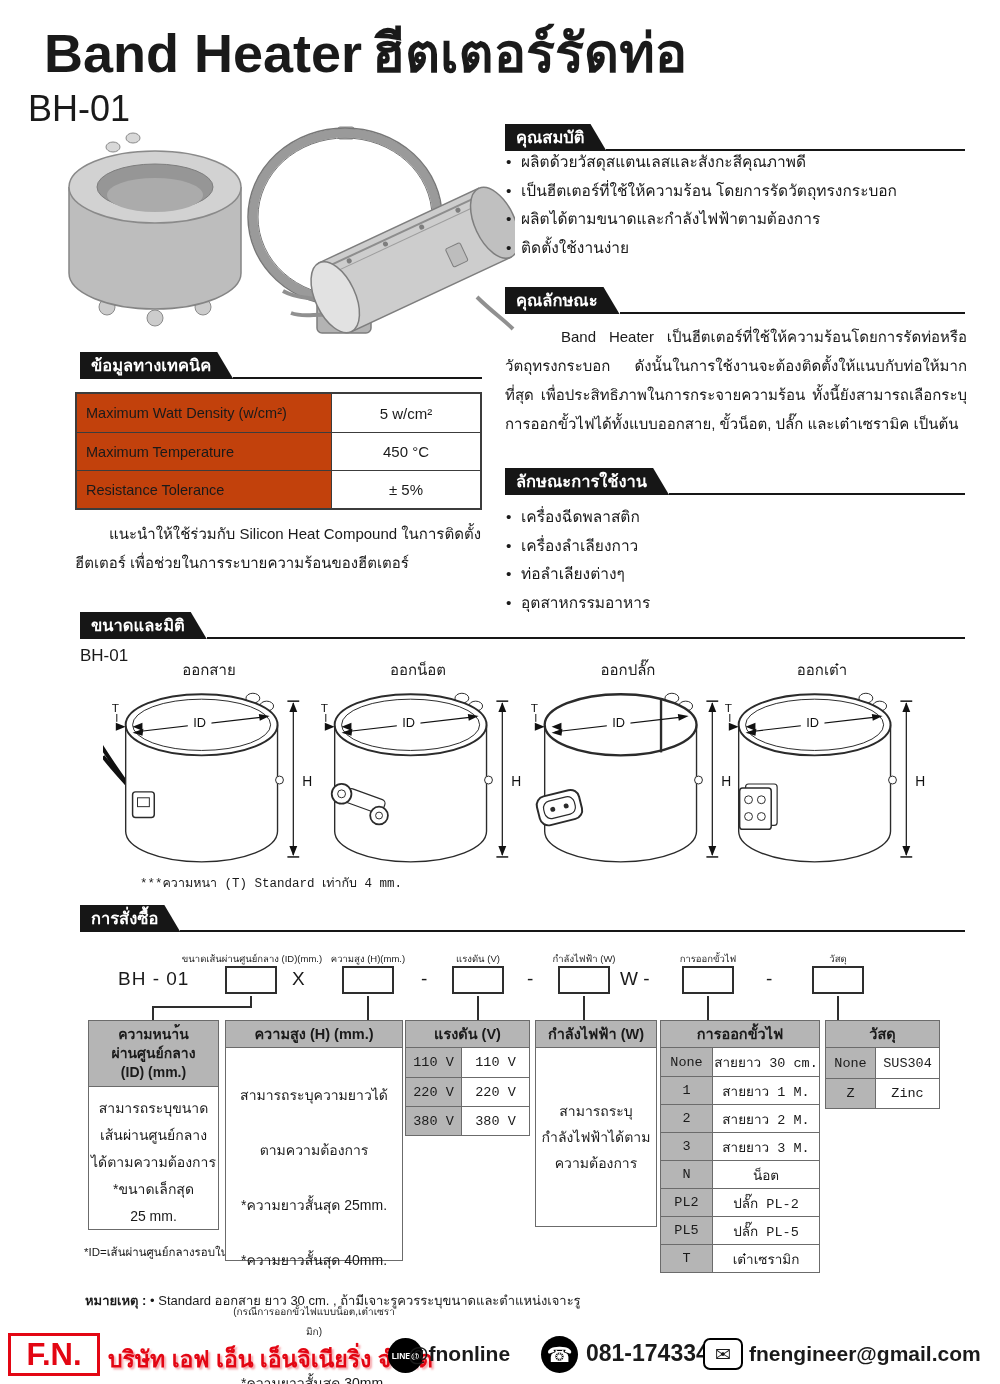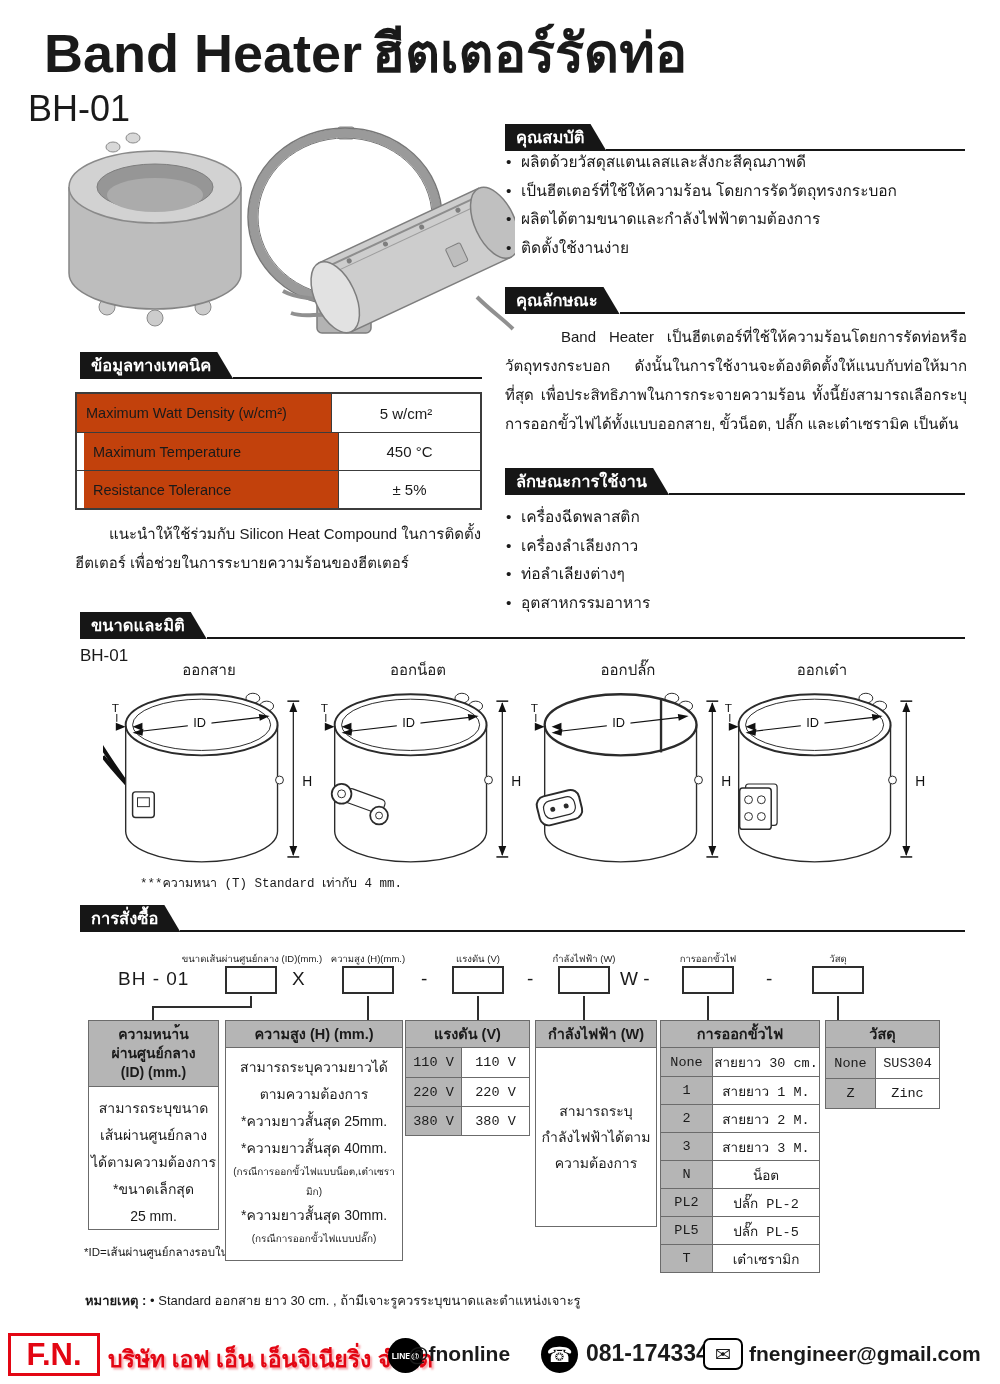--- a/index.html
+++ b/index.html
@@ -22,21 +22,21 @@
     clip-path: polygon(0 0, calc(100% - 16px) 0, 100% 100%, 0 100%);
   }
   .rule { flex:1; height:2px; background:#161616; }
   
   .blist { position:absolute; list-style:none; font-size:15.5px; }
   .blist li { position:relative; padding-left:18px; line-height:28.5px; }
   .blist li::before { content:"•"; position:absolute; left:3px; }
   
   .tech { position:absolute; left:75px; top:392px; width:407px; border:2px solid #3c3c3c; background:#fff; }
   .tech .trow { display:flex; height:38px; }
-  .tech .trow + .trow { border-top:1px solid #3c3c3c;padding-left:7px; }
+  .tech .trow + .trow { border-top:1px solid #3c3c3c; }
   .tech .lab { width:255px; background:#c2410c; border-right:1px solid #3c3c3c;
                display:flex; align-items:center; padding:0 9px; font-size:14.5px; }
   .tech .val { flex:1; display:flex; align-items:center; justify-content:center; font-size:15px; }
   .tech-note { position:absolute; left:75px; top:520px; width:415px; font-size:15px; line-height:28.5px; text-indent:34px; }
   .char-para { position:absolute; left:505px; top:322px; width:462px; font-size:15px; line-height:29px; text-indent:56px; text-align:justify; }
   
   .dim-model { position:absolute; left:80px; top:646px; font-size:17px; }
   .diagram { position:absolute; top:660px; width:212px; text-align:center; }
   .diagram figcaption { font-size:15px; line-height:20px; }
   .diagram svg { display:block; width:212px; height:205px; }
@@ -47,21 +47,21 @@
   .code-prefix { position:absolute; top:2px; font-size:19px; letter-spacing:1px; white-space:nowrap; }
   .code-box { position:absolute; top:0; width:52px; height:28px; border:2px solid #2e2e2e; background:#fff; }
   .code-sep { position:absolute; top:2px; font-size:19px; white-space:nowrap; }
   .cline { position:absolute; background:#2e2e2e; }
   
   .otable { position:absolute; border:1.5px solid #6b6b6b; background:#fff; }
   .oth { background:#b5b5b5; text-align:center; font-weight:700; font-size:14.5px;
          padding:3px 2px; border-bottom:1.5px solid #6b6b6b; line-height:20px; }
   .oth.multi { font-size:14px; line-height:19px; padding:4px 2px; }
   .otb { background:#fff; text-align:center; font-size:14px; padding:8px 2px; line-height:27px; }
-  .otb .hl { line-height:27px; }
+  .otb .hl { line-height:27px;margin-top:28px; }
   .otb .hl.small { font-size:10px; line-height:20px; }
   .otb.vcenter { display:flex; flex-direction:column; justify-content:center; line-height:26px; }
   .orow { display:flex;font-family:Liberation Mono, monospace; }
   .orow + .orow { border-top:1.5px solid #6b6b6b; }
   .oc { background:#b5b5b5; border-right:1.5px solid #6b6b6b; display:flex; align-items:center; justify-content:center; font-size:13.5px; }
   .od { flex:1; background:#fff; display:flex; align-items:center; justify-content:center; font-size:13.5px; }
   .tfoot { position:absolute; font-size:11.5px; }
   .order-note { position:absolute; left:85px; top:1290px; font-size:13px; }
   .order-note b { font-weight:700; }
   

